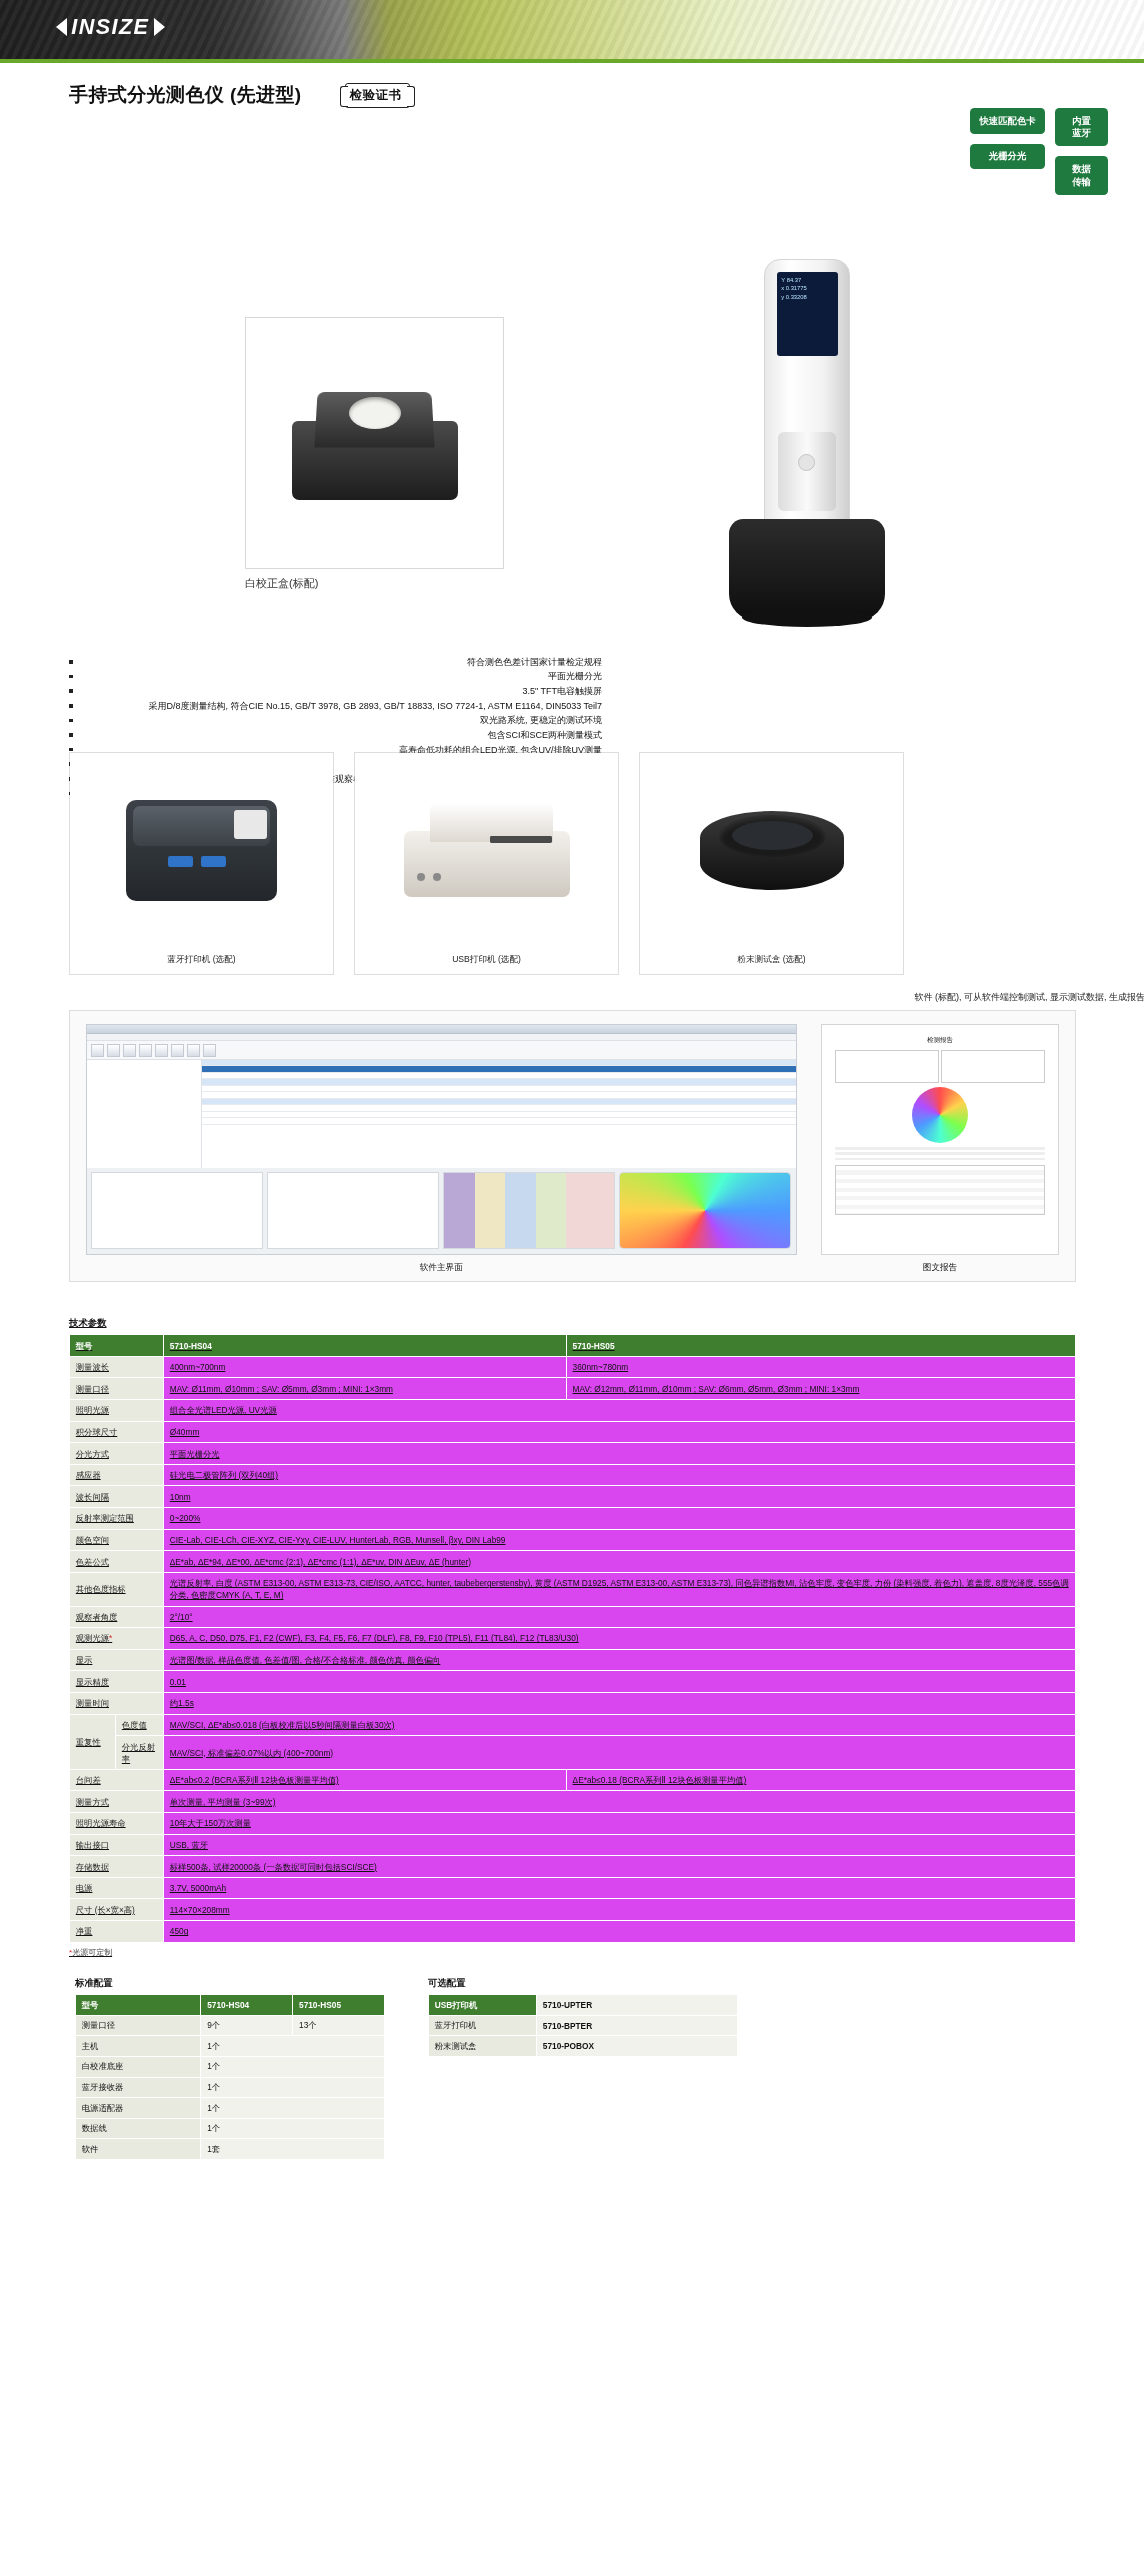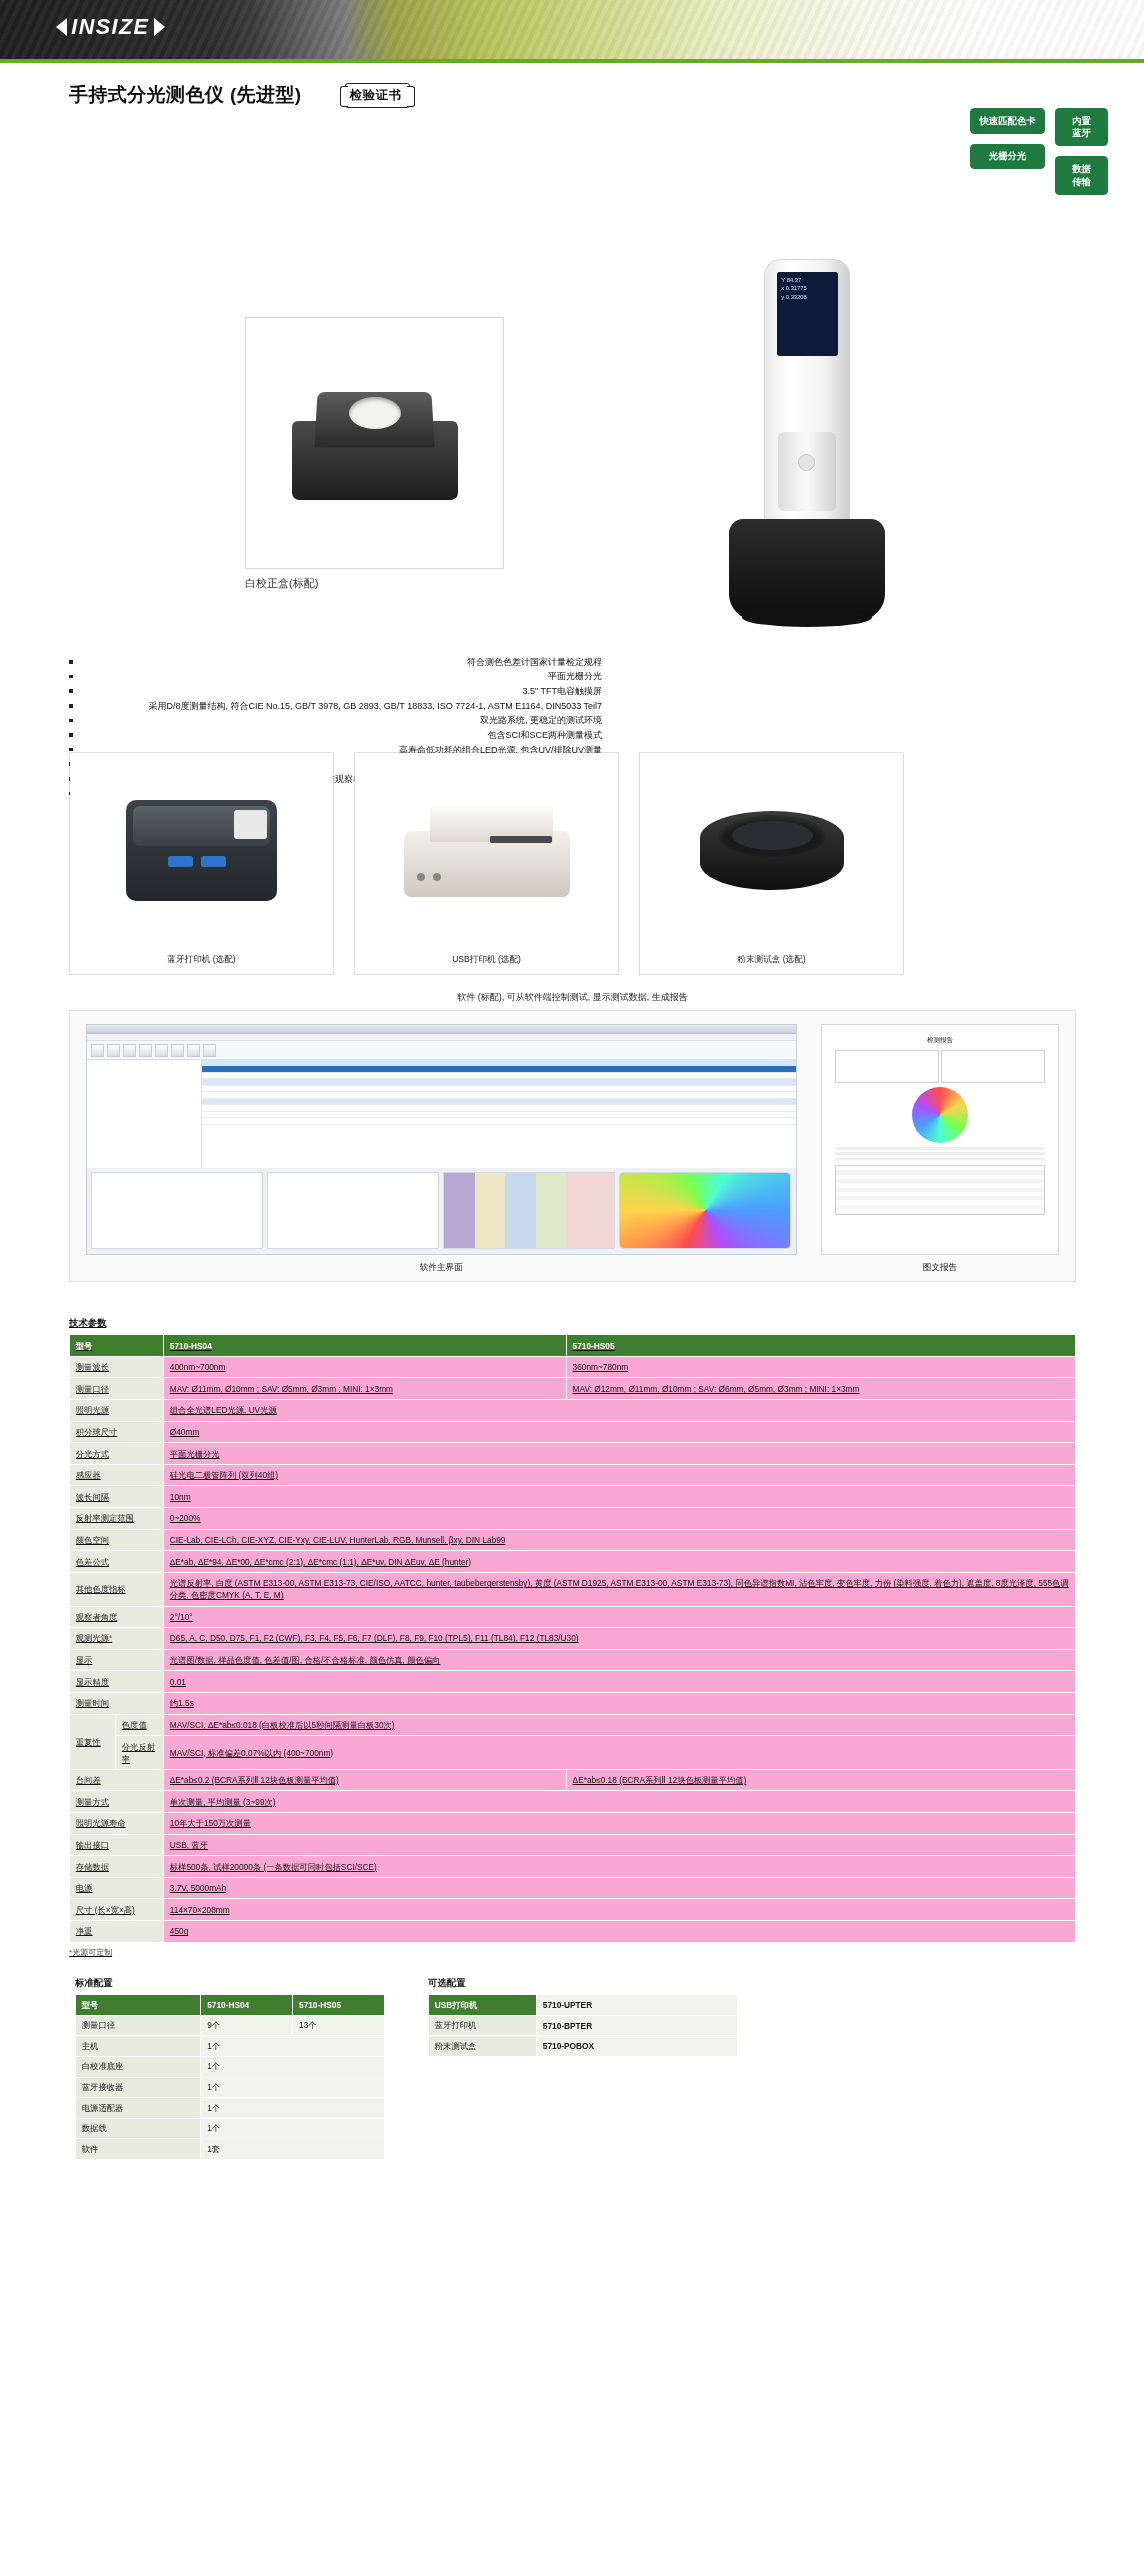--- a/index.html
+++ b/index.html
@@ -252,21 +252,21 @@
   .printer2 .btn2 { position:absolute; left:75px; top:56px; width:24.5px;height:11.5px;background:#2f74c8;border-radius:2.2px;}
   .printer2 .paper { position:absolute; left:108px; top:10px; width:33px; height:29px; background:#e8e8e8; border-radius:2.9px;}
   
   .powder { width:144px; height:108px; position:relative; }
   .powder .ring { position:absolute; left:0; top:14.4px; width:144px; height:79px; border-radius:50%/34%; background:linear-gradient(180deg,#3a3a3a,#0f0f0f); }
   .powder .inner { position:absolute; left:19px; top:19px; width:107px; height:42px; border-radius:50%; background:#1a1a1a; box-shadow:inset 0 2.9px 7.2px rgba(255,255,255,0.12); }
   .powder .glass { position:absolute; left:32px; top:24.5px; width:81px; height:29px; border-radius:50%; background:#2a2d31; }
 
   
   .sw-note {
-    text-align:center;
+    text-align:right;
     font-size:9px;
     margin:16px 0 5.8px;
     color:#222;
   }
   .sw-panel {
     margin:0 69px;
     border:0.7px solid #ddd;
     background:#fafafa;
     padding:13px 16px 7.2px;
     display:flex;
@@ -325,21 +325,21 @@
     vertical-align:middle;
     line-height:1.45;
   }
   table.spec .lbl {
     background:#e8eadf;
     width:94px;
     font-weight:normal;
     color:#222;
   }
   table.spec .lbl.sub { width:48px; }
-  table.spec .val { background:#f9a8d4; }
+  table.spec .val { background:#d946ef; }
   table.spec tr.head .lbl { background:#3f7d2f; color:#fff; font-weight:bold;}
   table.spec tr.head .val { background:#3f7d2f; color:#fff; font-weight:bold;}
   .star { color:#d12a2a; }
   .note { font-size:8px; color:#444; margin-top:4.3px; }
   .note .star { color:#d12a2a; }
 
   
   .cfg-row { display:flex; gap:43px; padding:19px 75px 36px; }
   .cfg-left { width:310px; }
   .cfg-right { width:310px; }

